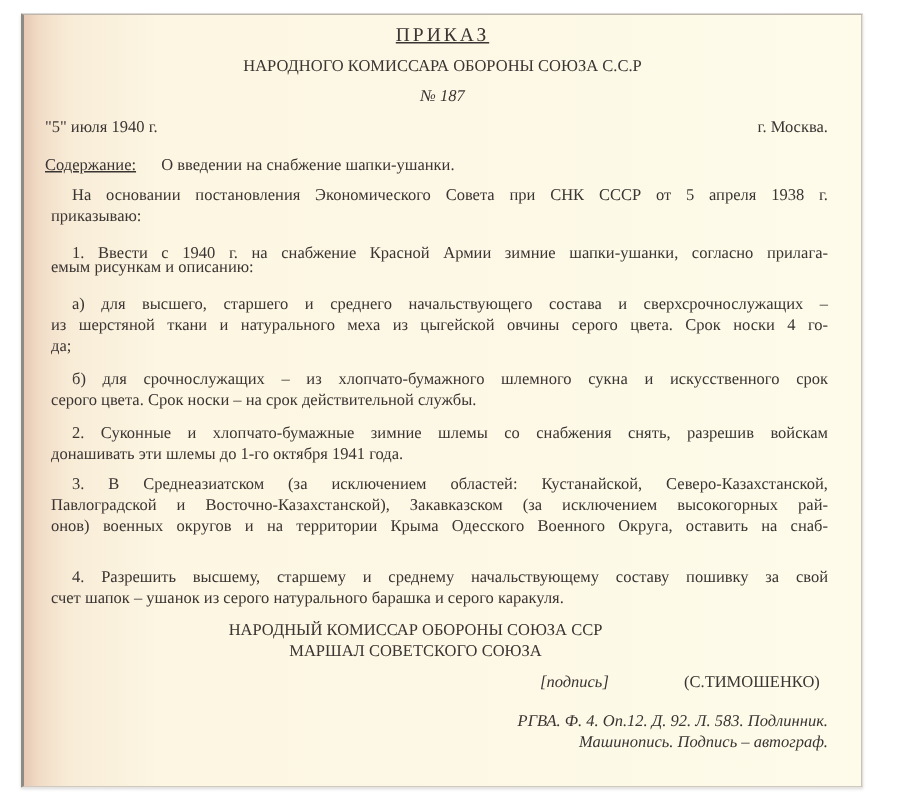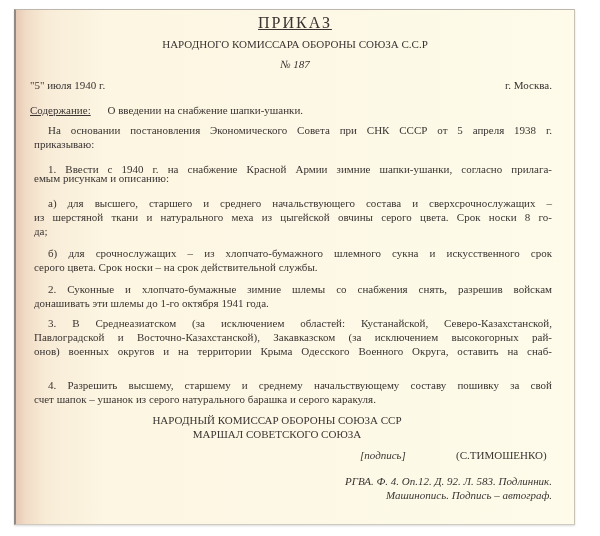--- a/index.html
+++ b/index.html
@@ -9,21 +9,21 @@
   }
   .paper {
     position:absolute; left:14px; top:9px; width:558px; height:514px;
     background:linear-gradient(90deg,#e6c9b4 0px,#f1dcc6 10px,#f8ecd7 30px,#fcf6e2 90px,#fefbea 100%);
     border-left:2px solid #8f8a86; border-top:1px solid #bdb6ad; border-right:1px solid #c7c1b6;
     border-bottom:1px solid #cfcac1;
     box-shadow:0 1px 2px rgba(0,0,0,0.15);
   }
   .line { position:absolute; white-space:nowrap; font-size:11px; line-height:14px; }
   .center { left:0; width:558px; text-align:center; }
-  .title { font-size:16px; letter-spacing:2px; text-decoration:underline; }
+  .title { font-size:13px; letter-spacing:2px; text-decoration:underline; }
   .italic { font-style:italic; }
   .u { text-decoration:underline; }
   .j { left:18px; width:518px; text-align:justify; text-align-last:justify; }
   .jl { left:18px; }
 </style>
 </head>
 <body>
 
 <div class="paper">
   <div class="line center title" style="top:6px;">ПРИКАЗ</div>
@@ -38,21 +38,21 @@
     <span style="margin-left:14px;">О введении на снабжение шапки-ушанки.</span>
   </div>
 
   <div class="line j" style="top:113px; left:32px; width:504px;">На основании постановления Экономического Совета при СНК СССР от 5 апреля 1938 г.</div>
   <div class="line jl" style="top:127px;">приказываю:</div>
 
   <div class="line j" style="top:152px; left:32px; width:504px;">1. Ввести с 1940 г. на снабжение Красной Армии зимние шапки-ушанки, согласно прилага-</div>
   <div class="line jl" style="top:161px;">емым рисункам и описанию:</div>
 
   <div class="line j" style="top:186px; left:32px; width:504px;">а) для высшего, старшего и среднего начальствующего состава и сверхсрочнослужащих –</div>
-  <div class="line j" style="top:200px;">из шерстяной ткани и натурального меха из цыгейской овчины серого цвета. Срок носки 8 го-</div>
+  <div class="line j" style="top:200px;">из шерстяной ткани и натурального меха из цыгейской овчины серого цвета. Срок носки 4 го-</div>
   <div class="line jl" style="top:214px;">да;</div>
 
   <div class="line j" style="top:236px; left:32px; width:504px;">б) для срочнослужащих – из хлопчато-бумажного шлемного сукна и искусственного срок</div>
   <div class="line jl" style="top:250px;">серого цвета. Срок носки – на срок действительной службы.</div>
 
   <div class="line j" style="top:272px; left:32px; width:504px;">2. Суконные и хлопчато-бумажные зимние шлемы со снабжения снять, разрешив войскам</div>
   <div class="line jl" style="top:286px;">донашивать эти шлемы до 1-го октября 1941 года.</div>
 
   <div class="line j" style="top:306px; left:32px; width:504px;">3. В Среднеазиатском (за исключением областей: Кустанайской, Северо-Казахстанской,</div>
   <div class="line j" style="top:320px;">Павлоградской и Восточно-Казахстанской), Закавказском (за исключением высокогорных рай-</div>

